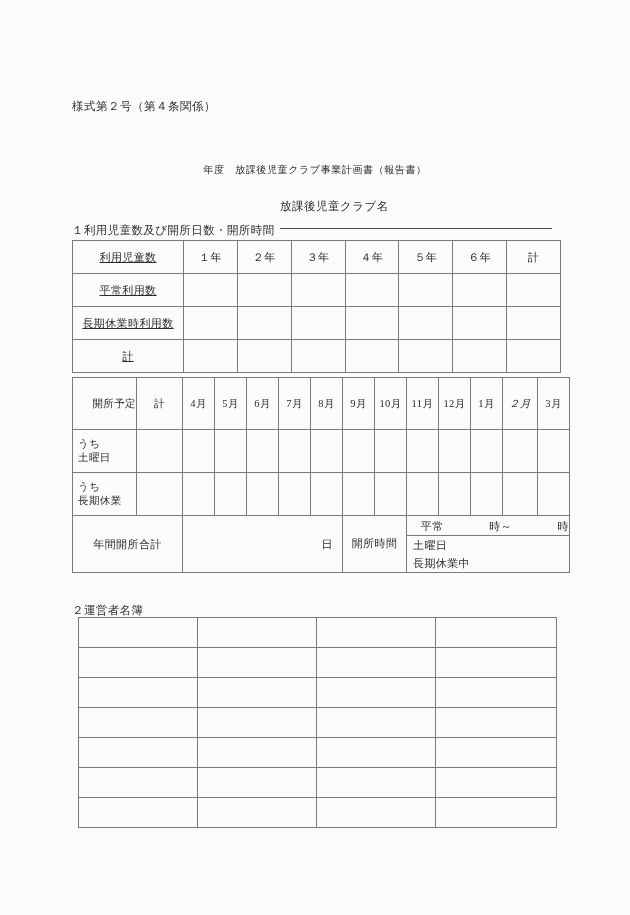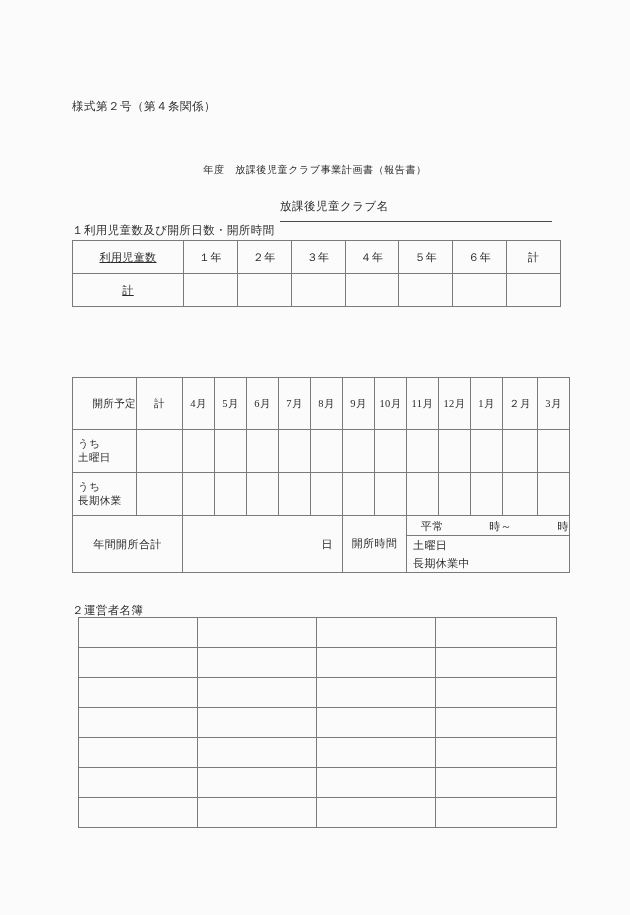--- a/index.html
+++ b/index.html
@@ -48,21 +48,21 @@
 
   
   .club-name-row {
     position: absolute;
     left: 280px;
     top: 199px;
     width: 272px;
     border-bottom: 1px solid #4a4a4a;
     font-size: 11.5px;
     letter-spacing: 0.5px;
-    padding-bottom: 7px;
+    padding-bottom: 14px;
     box-sizing: border-box;
   }
   .club-name-label {
     display: inline-block;
   }
 
   
   .section-heading {
     position: absolute;
     font-size: 11.5px;
@@ -104,21 +104,21 @@
   
   #table-days {
     left: 72px;
     top: 377px;
     width: 480px;
   }
   #table-days td { height: 27px; }
   #table-days .c-head { width: 63px; text-align: right; }
   #table-days .c-total { width: 45px; }
   #table-days .c-month { width: 31px; }
-  #table-days .c-month-feb { width: 34px; }
+  #table-days .c-month-feb { width: 34px; font-style: italic; }
   #table-days .month-cell {
     font-size: 10.5px;
     line-height: 1.25;
     padding: 3px 0 2px 0;
     height: 46px;
   }
   #table-days .uchi-cell {
     text-align: left;
     padding-left: 5px;
     font-size: 10.5px;
@@ -194,20 +194,40 @@
     <tbody id="children-body">
         <tr>
           <td class="c-label">利用児童数</td>
           <td class="c-grade">１年</td>
           <td class="c-grade">２年</td>
           <td class="c-grade">３年</td>
           <td class="c-grade">４年</td>
           <td class="c-grade">５年</td>
           <td class="c-grade">６年</td>
           <td class="c-grade">計</td>
+        </tr>
+        <tr>
+          <td class="c-label">平常利用数</td>
+          <td class="c-grade"></td>
+          <td class="c-grade"></td>
+          <td class="c-grade"></td>
+          <td class="c-grade"></td>
+          <td class="c-grade"></td>
+          <td class="c-grade"></td>
+          <td class="c-grade"></td>
+        </tr>
+        <tr>
+          <td class="c-label">長期休業時利用数</td>
+          <td class="c-grade"></td>
+          <td class="c-grade"></td>
+          <td class="c-grade"></td>
+          <td class="c-grade"></td>
+          <td class="c-grade"></td>
+          <td class="c-grade"></td>
+          <td class="c-grade"></td>
         </tr>
         <tr>
           <td class="c-label">計</td>
           <td class="c-grade"></td>
           <td class="c-grade"></td>
           <td class="c-grade"></td>
           <td class="c-grade"></td>
           <td class="c-grade"></td>
           <td class="c-grade"></td>
           <td class="c-grade"></td>

